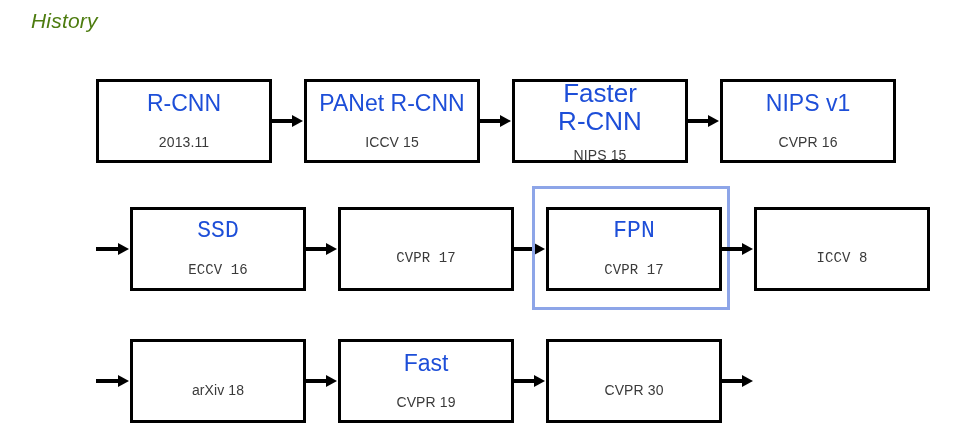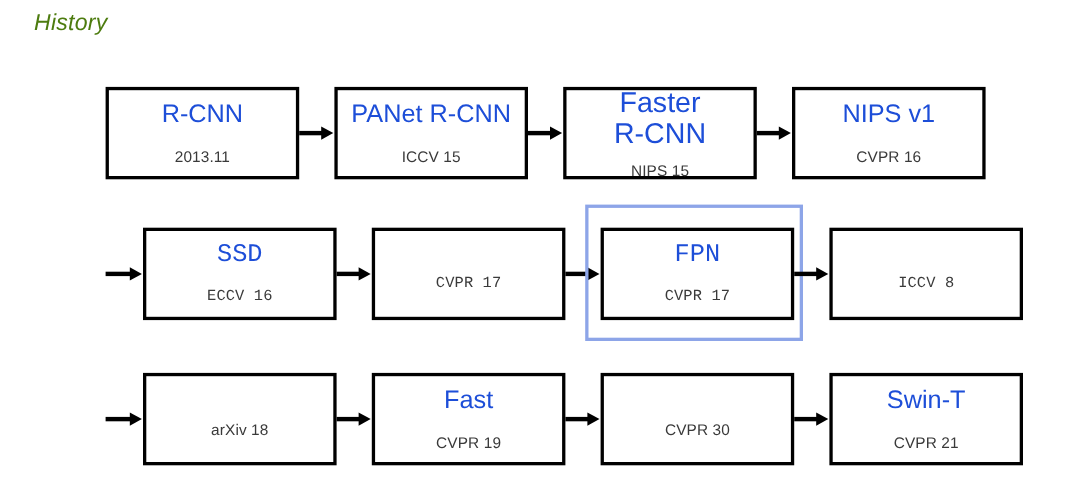--- a/index.html
+++ b/index.html
@@ -261,22 +261,16 @@
       <div class="node">
         <div class="sub">CVPR 30</div>
       </div>
     </div>
 
     <div class="connector">
       <div class="shaft"></div>
       <div class="head"></div>
     </div>
 
-    <div class="node-wrap">
-      <div class="node">
-        <div class="title">Swin-T</div>
-        <div class="sub">CVPR 21</div>
-      </div>
-    </div>
 
   </div>
 
 </div>
 
 </body></html>

